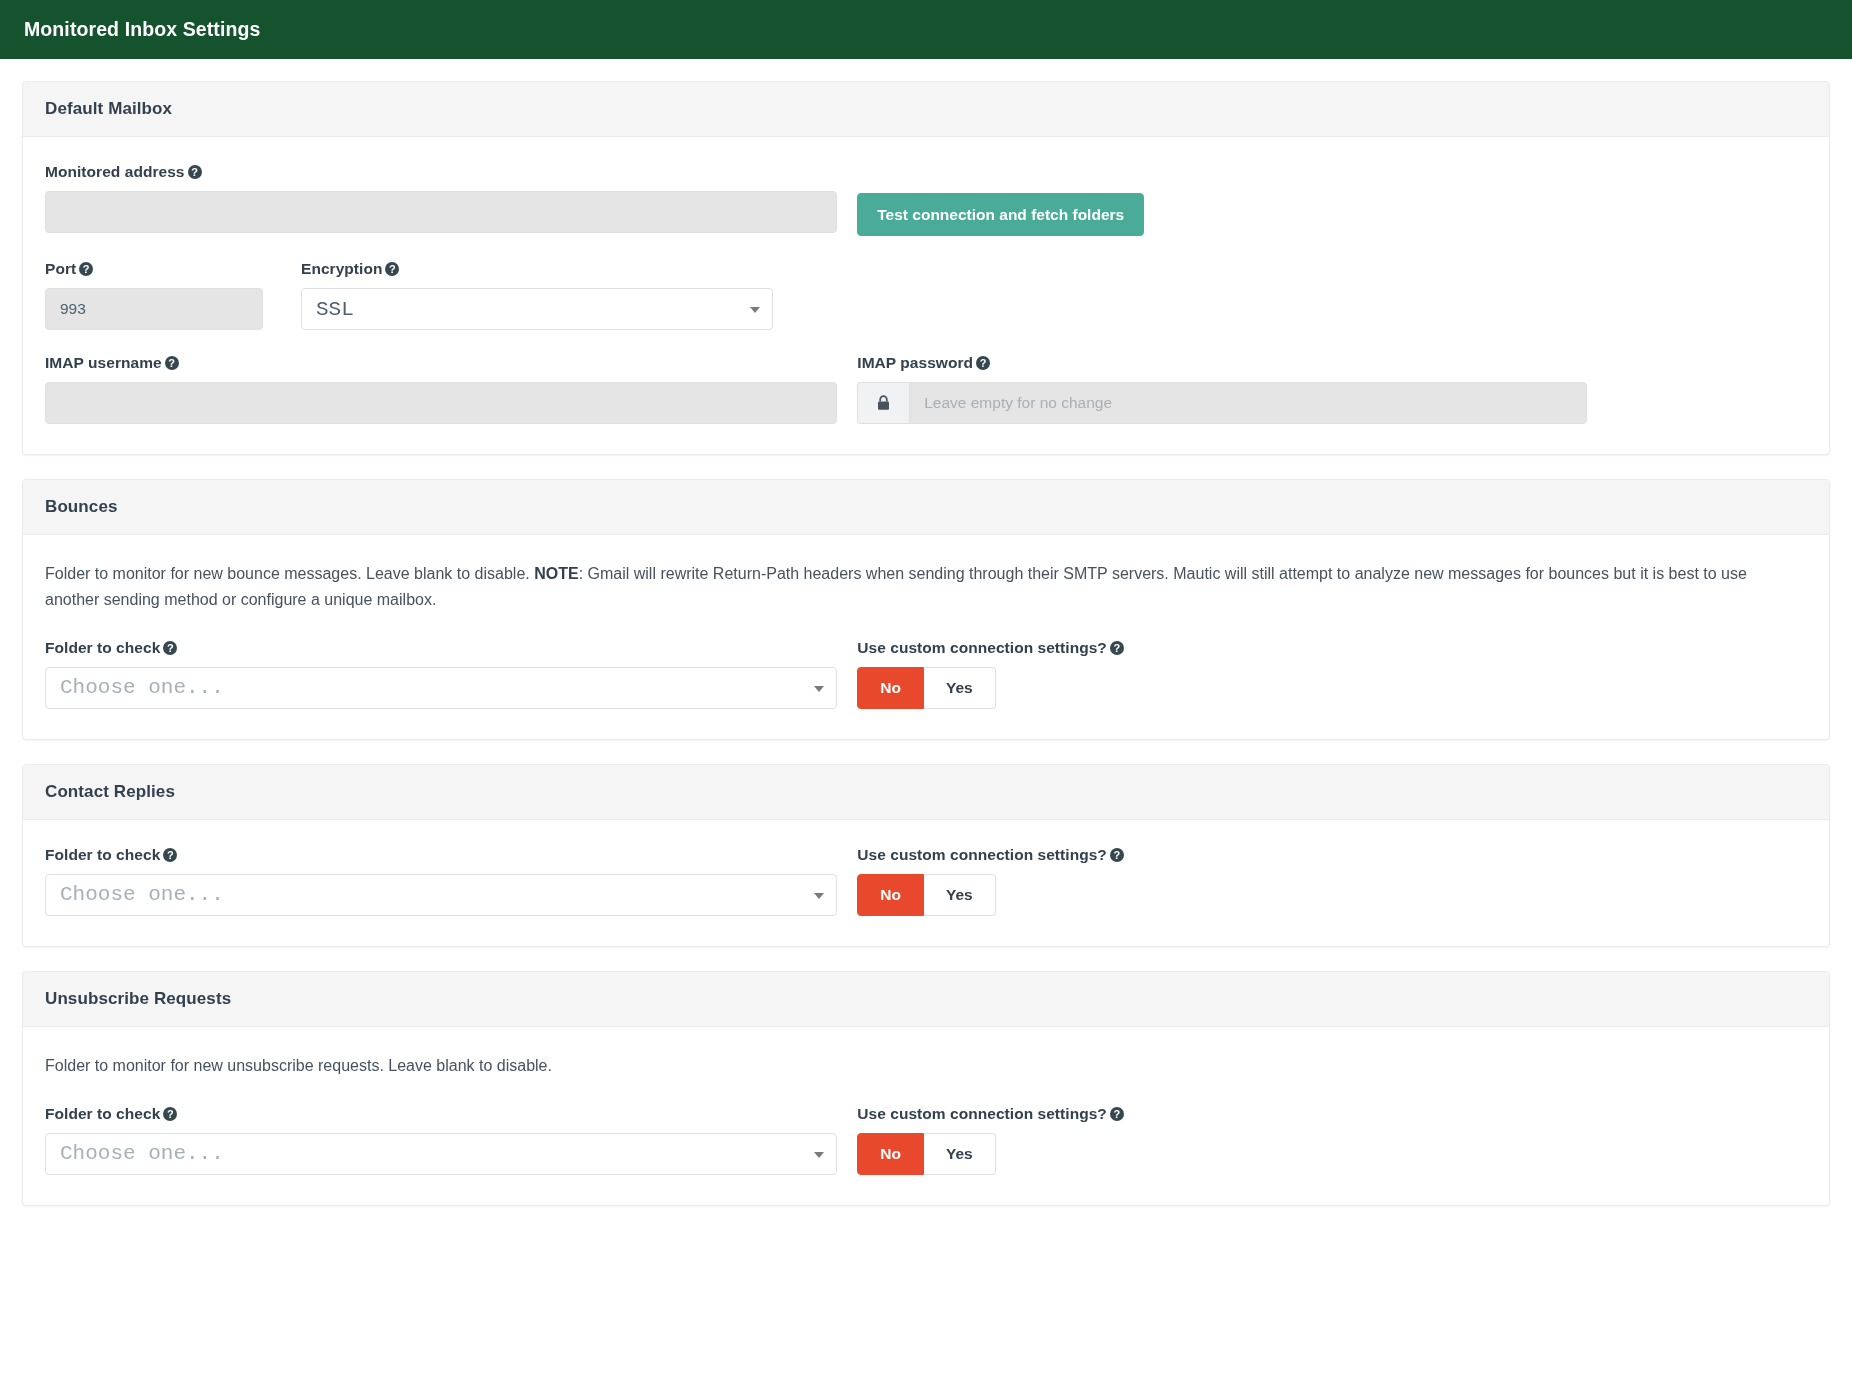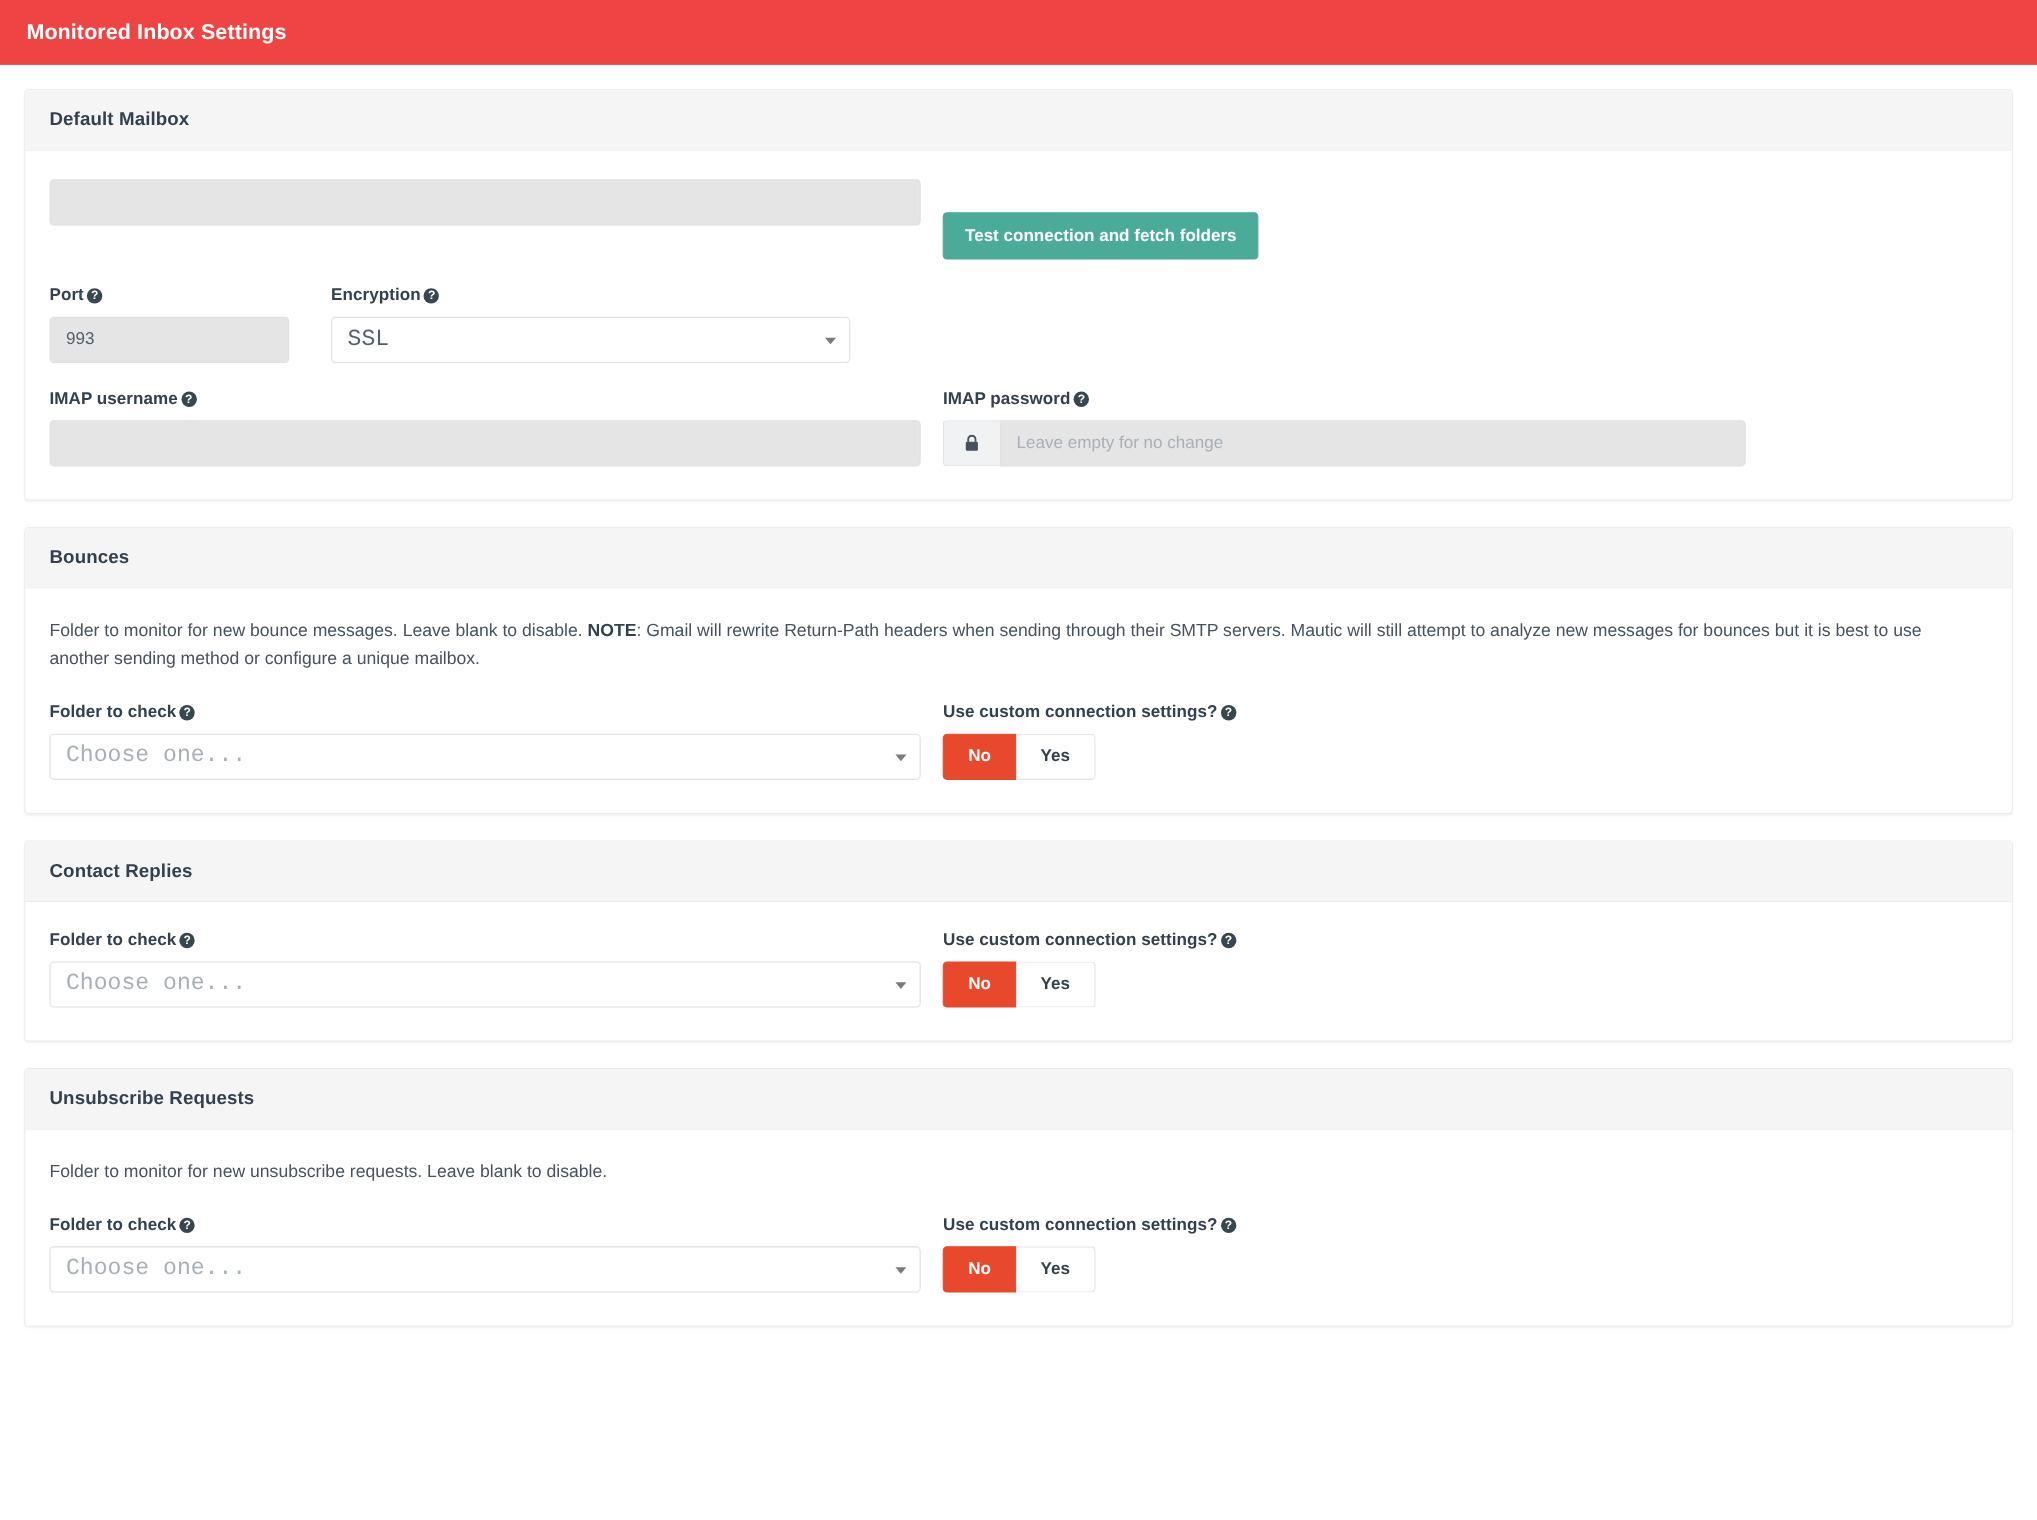--- a/index.html
+++ b/index.html
@@ -8,21 +8,21 @@
     width: 1852px;
     background: #ffffff;
     font-family: "Liberation Sans", sans-serif;
     -webkit-font-smoothing: antialiased;
   }
   body { min-height: 1382px; }
 
   
   .topbar {
     height: 59px;
-    background: #ef4444;
+    background: #14532d;
     display: flex;
     align-items: center;
     padding: 0 24px;
     text-align: right;
   }
   .topbar-title {
     color: #ffffff;
     font-size: 19.5px;
     font-weight: bold;
     letter-spacing: .1px;
@@ -217,20 +217,23 @@
 <div class="page">
 
   <section class="panel">
     <div class="panel-heading">
       <h3 class="panel-title">Default Mailbox</h3>
     </div>
     <div class="panel-body">
 
       <div class="row">
         <div class="col-left">
+          <label class="ctl-label">
+            <span>Monitored address</span><span class="help-icon">?</span>
+          </label>
           <input class="form-control" type="text" value="" style="">
         </div>
         <div class="col-right">
           <button class="btn-test">Test connection and fetch folders</button>
         </div>
       </div>
 
       <div class="row">
         <div class="col-right">
           <div class="field-port">

